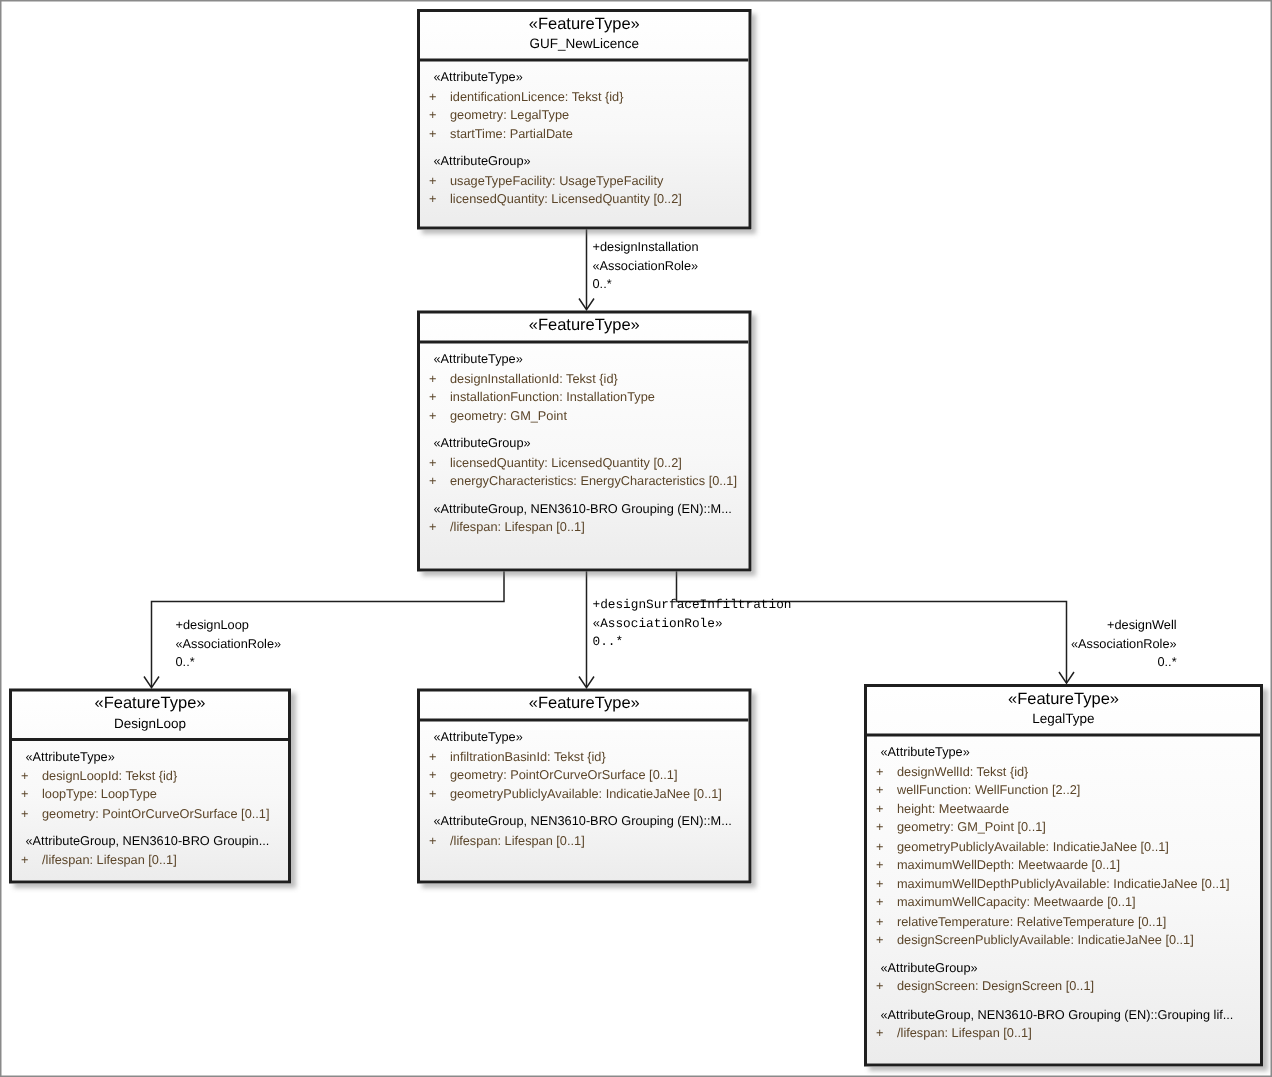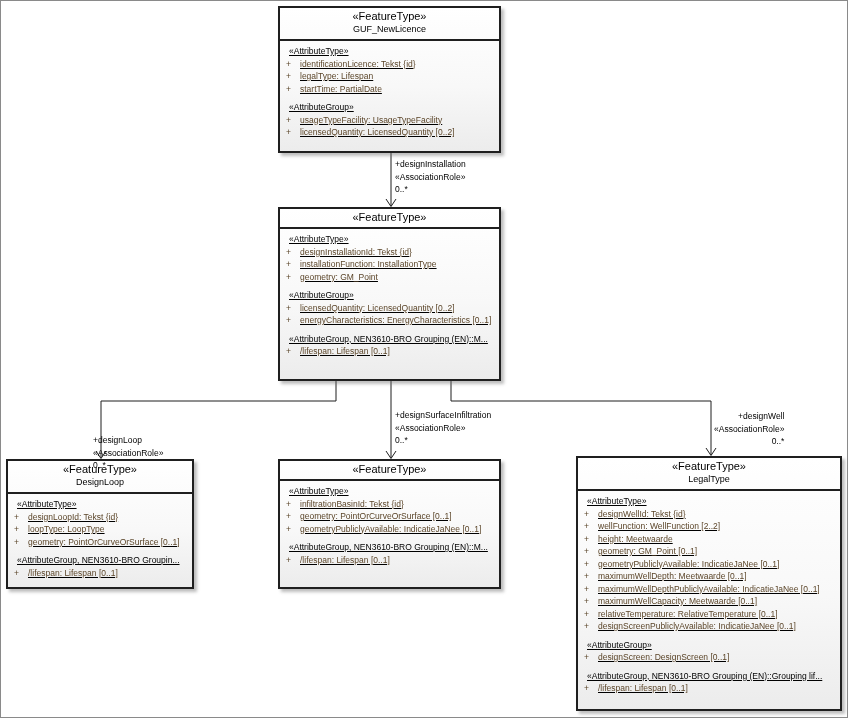--- a/index.html
+++ b/index.html
@@ -14,21 +14,21 @@
   .uml-class {
     position:absolute;
     border:2px solid #1f1f1f;
     background:linear-gradient(180deg,#ffffff 0%,#f8f8f8 55%,#ececec 100%);
     box-shadow:3px 3px 3px rgba(110,110,110,0.45);
     overflow:hidden;
   }
   .uml-title { border-bottom:2px solid #1f1f1f; text-align:center; padding:3px 2px 4px 2px; }
   .stereotype { font-size:11px; color:#000; line-height:11px; }
   .class-name { font-size:9px; font-weight:normal; color:#000; line-height:12px; margin-top:1px; }
-  .uml-body { padding:4px 0 2px 0;text-decoration:underline; }
+  .uml-body { padding:4px 0 2px 0; }
   .section { margin-bottom:6px; }
   .section:last-child { margin-bottom:0; }
   .sec-header { font-size:8.5px; color:#000; line-height:12.5px; padding:0 4px 0 9px; white-space:nowrap; overflow:hidden; }
   .attr { position:relative; font-size:8.5px; color:#5b4529; line-height:12.5px; padding:0 3px 0 20px; white-space:nowrap; overflow:hidden; }
   .attr .vis { position:absolute; left:6px; color:#5b4529; }
   .assoc-label { position:absolute; font-size:8.5px; color:#000; line-height:12.5px; white-space:nowrap; }
   .assoc-label div { white-space:nowrap; }
 </style>
 </head>
 <body>
@@ -54,21 +54,21 @@
 
   <div class="uml-class" style="left:277px;top:5px;width:223px;height:147px;">
     <div class="uml-title">
       <div class="stereotype">«FeatureType»</div>
       <div class="class-name">GUF_NewLicence</div>
     </div>
     <div class="uml-body">
       <div class="section">
         <div class="sec-header">«AttributeType»</div>
         <div class="attr"><span class="vis">+</span><span>identificationLicence: Tekst {id}</span></div>
-        <div class="attr"><span class="vis">+</span><span>legalType: Lifespan</span></div>
+        <div class="attr"><span class="vis">+</span><span>geometry: LegalType</span></div>
         <div class="attr"><span class="vis">+</span><span>startTime: PartialDate</span></div>
       </div>
       <div class="section">
         <div class="sec-header">«AttributeGroup»</div>
         <div class="attr"><span class="vis">+</span><span>usageTypeFacility: UsageTypeFacility</span></div>
         <div class="attr"><span class="vis">+</span><span>licensedQuantity: LicensedQuantity [0..2]</span></div>
       </div>
     </div>
   </div>
 
@@ -161,27 +161,27 @@
       </div>
     </div>
   </div>
 
   <div class="assoc-label" style="left:394px;top:157px;">
     <div>+designInstallation</div>
     <div>«AssociationRole»</div>
     <div>0..*</div>
   </div>
 
-  <div class="assoc-label" style="left:92px;top:409px;margin-top:24px;">
+  <div class="assoc-label" style="left:116px;top:409px;">
     <div>+designLoop</div>
     <div>«AssociationRole»</div>
     <div>0..*</div>
   </div>
 
-  <div class="assoc-label" style="left:394px;top:408px;">
+  <div class="assoc-label" style="left:394px;top:396px;font-family:Liberation Mono, monospace;">
     <div>+designSurfaceInfiltration</div>
     <div>«AssociationRole»</div>
     <div>0..*</div>
   </div>
 
   <div class="assoc-label" style="left:713px;top:409px;text-align:right;">
     <div>+designWell</div>
     <div>«AssociationRole»</div>
     <div>0..*</div>
   </div>

